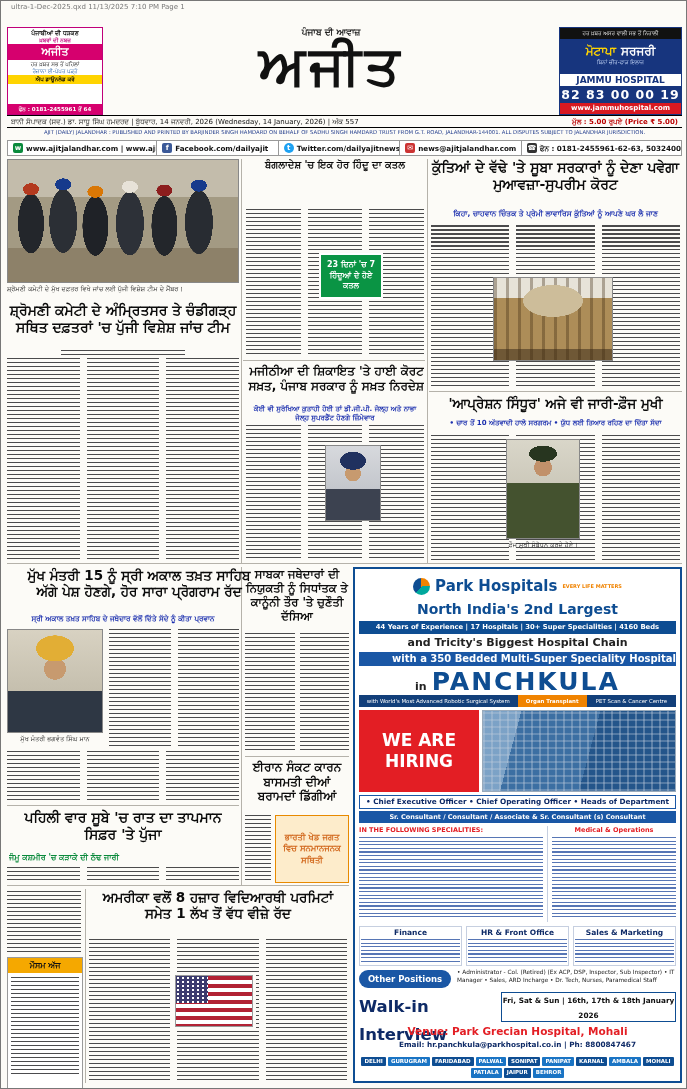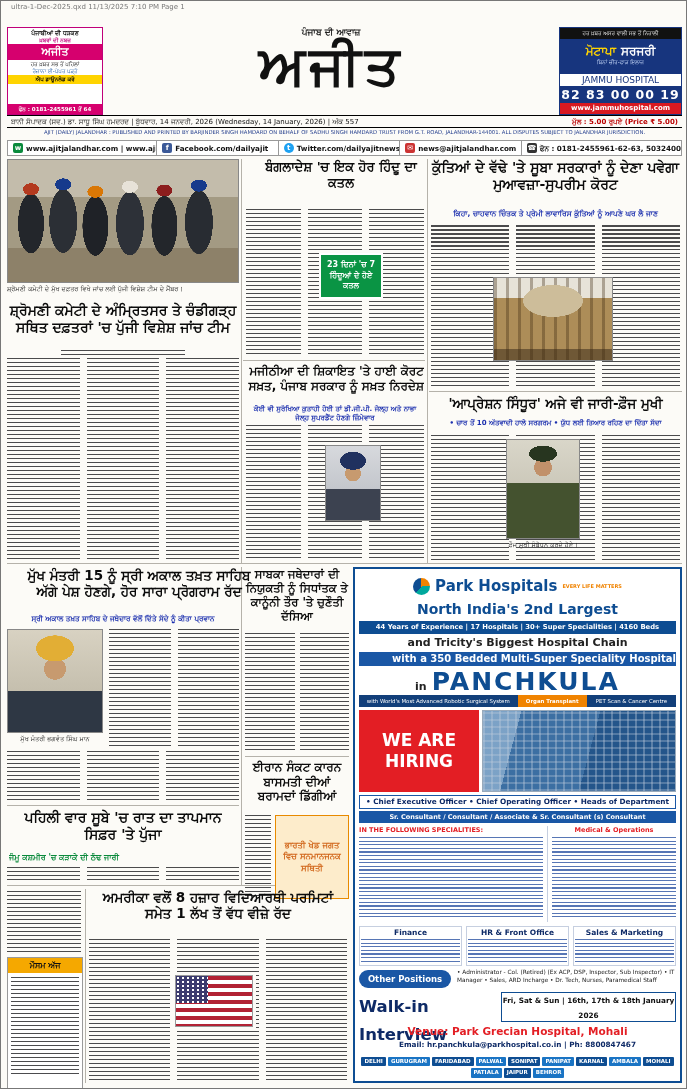--- a/index.html
+++ b/index.html
@@ -90,21 +90,21 @@
     <div class="m-title" style="font-size:54px; line-height:1.05;">ਅਜੀਤ</div>
   </div>
 
   <div class="abs" style="left:558px; top:26px; width:123px; height:88px; border:1px solid #17357e; display:flex; flex-direction:column; overflow:hidden;">
     <div style="background:#111; color:#fff; font-size:5.5px; text-align:center; height:11px; line-height:11px;">ਹਰ ਖ਼ਬਰ ਅਸਰ ਵਾਲੀ ਸਭ ਤੋਂ ਨਿਰਾਲੀ</div>
     <div style="background:#17357e; color:#fff; text-align:center; flex:1; padding-top:1px;">
       <span style="color:#ffd400; font-weight:bold; font-size:12px;">ਮੋਟਾਪਾ</span>
       <span style="color:#fff; font-weight:bold; font-size:12px;">ਸਰਜਰੀ</span>
       <div style="font-size:5.5px; color:#cfe0ff;">ਬਿਨਾਂ ਚੀਰ-ਫਾੜ ਇਲਾਜ</div>
     </div>
-    <div style="background:#fff; color:#17357e; font-weight:normal; font-size:9px; text-align:center; height:12px; line-height:12px;">JAMMU HOSPITAL</div>
+    <div style="background:#fff; color:#17357e; font-weight:bold; font-size:9px; text-align:center; height:12px; line-height:12px;">JAMMU HOSPITAL</div>
     <div style="background:#17357e; color:#fff; font-weight:bold; font-size:12.5px; text-align:center; height:17px; line-height:17px; letter-spacing:1px;">82 83 00 00 19</div>
     <div style="background:#d81921; color:#fff; font-size:7px; font-weight:bold; text-align:center; height:11px; line-height:11px;">www.jammuhospital.com</div>
   </div>
 
   <div class="abs" style="left:6px; top:114px; width:675px; height:13px; border-top:1.5px solid #000; border-bottom:1px solid #000; display:flex; align-items:center; justify-content:space-between; padding:0 4px;">
     <span style="font-size:7px; color:#111; white-space:nowrap; overflow:hidden;">ਬਾਨੀ ਸੰਪਾਦਕ (ਸਵ.) ਡਾ. ਸਾਧੂ ਸਿੰਘ ਹਮਦਰਦ | ਬੁੱਧਵਾਰ, 14 ਜਨਵਰੀ, 2026 (Wednesday, 14 January, 2026) | ਅੰਕ 557</span>
     <span style="font-size:7px; color:#b00; font-weight:bold; white-space:nowrap;">ਮੁੱਲ : 5.00 ਰੁਪਏ (Price ₹ 5.00)</span>
   </div>
 
   <div class="abs" style="left:6px; top:128px; width:675px; height:10px; font-size:5.3px; color:#26408f; text-align:center; white-space:nowrap; overflow:hidden;">AJIT (DAILY) JALANDHAR : PUBLISHED AND PRINTED BY BARJINDER SINGH HAMDARD ON BEHALF OF SADHU SINGH HAMDARD TRUST FROM G.T. ROAD, JALANDHAR-144001. ALL DISPUTES SUBJECT TO JALANDHAR JURISDICTION.</div>
@@ -139,21 +139,21 @@
   <div class="abs lead-photo" style="left:6px; top:158px; width:232px; height:124px;"></div>
   <div class="abs hl" style="left:6px; top:301px; width:232px; height:46px; font-size:14px;">ਸ਼੍ਰੋਮਣੀ ਕਮੇਟੀ ਦੇ ਅੰਮ੍ਰਿਤਸਰ ਤੇ ਚੰਡੀਗੜ੍ਹ ਸਥਿਤ ਦਫ਼ਤਰਾਂ 'ਚ ਪੁੱਜੀ ਵਿਸ਼ੇਸ਼ ਜਾਂਚ ਟੀਮ</div>
   <div class="abs cap" style="left:6px; top:284px; width:232px; height:15px;">ਸ਼੍ਰੋਮਣੀ ਕਮੇਟੀ ਦੇ ਮੁੱਖ ਦਫ਼ਤਰ ਵਿਖੇ ਜਾਂਚ ਲਈ ਪੁੱਜੀ ਵਿਸ਼ੇਸ਼ ਟੀਮ ਦੇ ਮੈਂਬਰ।</div>
   <div class="abs tx" style="left:60px; top:349px; width:124px; height:5px;"></div>
   <div class="abs cols" style="left:6px; top:357px; width:232px; height:203px;">
     <div class="tx"></div>
     <div class="tx"></div>
     <div class="tx"></div>
   </div>
 
-  <div class="abs hl" style="left:251px; top:158px; width:178px; height:46px; font-size:13px;">ਬੰਗਲਾਦੇਸ਼ 'ਚ ਇਕ ਹੋਰ ਹਿੰਦੂ ਦਾ ਕਤਲ</div>
+  <div class="abs hl" style="left:245px; top:158px; width:178px; height:46px; font-size:10px;">ਬੰਗਲਾਦੇਸ਼ 'ਚ ਇਕ ਹੋਰ ਹਿੰਦੂ ਦਾ ਕਤਲ</div>
   <div class="abs cols" style="left:245px; top:208px; width:178px; height:148px;">
     <div class="tx"></div>
     <div class="tx"></div>
     <div class="tx"></div>
   </div>
   <div class="abs greenbox" style="left:318px; top:252px; width:64px; height:46px; font-size:8px; border:2px solid #fff; padding:2px;">23 ਦਿਨਾਂ 'ਚ 7 ਹਿੰਦੂਆਂ ਦੇ ਹੋਏ ਕਤਲ</div>
   <div class="abs rule-h" style="left:242px; top:359px; width:182px;"></div>
 
   <div class="abs hl" style="left:245px; top:363px; width:178px; height:40px; font-size:12px;text-align:right;">ਮਜੀਠੀਆ ਦੀ ਸ਼ਿਕਾਇਤ 'ਤੇ ਹਾਈ ਕੋਰਟ ਸਖ਼ਤ, ਪੰਜਾਬ ਸਰਕਾਰ ਨੂੰ ਸਖ਼ਤ ਨਿਰਦੇਸ਼</div>
   <div class="abs sub" style="left:245px; top:404px; width:178px; height:18px; font-size:7px;">ਕੋਈ ਵੀ ਸੁਰੱਖਿਆ ਕੁਤਾਹੀ ਹੋਈ ਤਾਂ ਡੀ.ਜੀ.ਪੀ. ਜੇਲ੍ਹ ਅਤੇ ਨਾਭਾ ਜੇਲ੍ਹ ਸੁਪਰਡੈਂਟ ਹੋਣਗੇ ਜ਼ਿੰਮੇਵਾਰ</div>
@@ -217,21 +217,21 @@
     <div class="tx" style="margin:4px 3px 0 3px; height:100px;"></div>
   </div>
 
   <div class="abs hl" style="left:244px; top:566px; width:104px; height:62px; font-size:11.5px;">ਸਾਬਕਾ ਜਥੇਦਾਰਾਂ ਦੀ ਨਿਯੁਕਤੀ ਨੂੰ ਸਿਧਾਂਤਕ ਤੇ ਕਾਨੂੰਨੀ ਤੌਰ 'ਤੇ ਚੁਣੌਤੀ ਦੱਸਿਆ</div>
   <div class="abs cols" style="left:244px; top:632px; width:104px; height:120px; gap:5px;">
     <div class="tx"></div>
     <div class="tx"></div>
   </div>
   <div class="abs rule-h" style="left:244px; top:755px; width:104px;"></div>
   <div class="abs hl" style="left:244px; top:759px; width:104px; height:52px; font-size:12px;">ਈਰਾਨ ਸੰਕਟ ਕਾਰਨ ਬਾਸਮਤੀ ਦੀਆਂ ਬਰਾਮਦਾਂ ਡਿੱਗੀਆਂ</div>
-  <div class="abs" style="left:244px; top:814px; width:104px; height:84px; display:flex; gap:4px;">
+  <div class="abs" style="left:244px; top:814px; width:104px; height:68px; display:flex; gap:4px;">
     <div class="tx" style="width:26px;"></div>
     <div style="flex:1; background:#fdeccb; border:1px solid #e88a00; color:#d2691e; font-weight:bold; font-size:8.5px; text-align:center; display:flex; align-items:center; justify-content:center; line-height:1.3; overflow:hidden; padding:2px;">ਭਾਰਤੀ ਖੇਡ ਜਗਤ ਵਿਚ ਸਨਮਾਨਜਨਕ ਸਥਿਤੀ</div>
   </div>
 
   <div class="abs hl" style="left:88px; top:888px; width:258px; height:46px; font-size:13.5px;">ਅਮਰੀਕਾ ਵਲੋਂ 8 ਹਜ਼ਾਰ ਵਿਦਿਆਰਥੀ ਪਰਮਿਟਾਂ ਸਮੇਤ 1 ਲੱਖ ਤੋਂ ਵੱਧ ਵੀਜ਼ੇ ਰੱਦ</div>
   <div class="abs cols" style="left:88px; top:938px; width:258px; height:144px;">
     <div class="tx"></div>
     <div class="tx"></div>
     <div class="tx"></div>
   </div>

